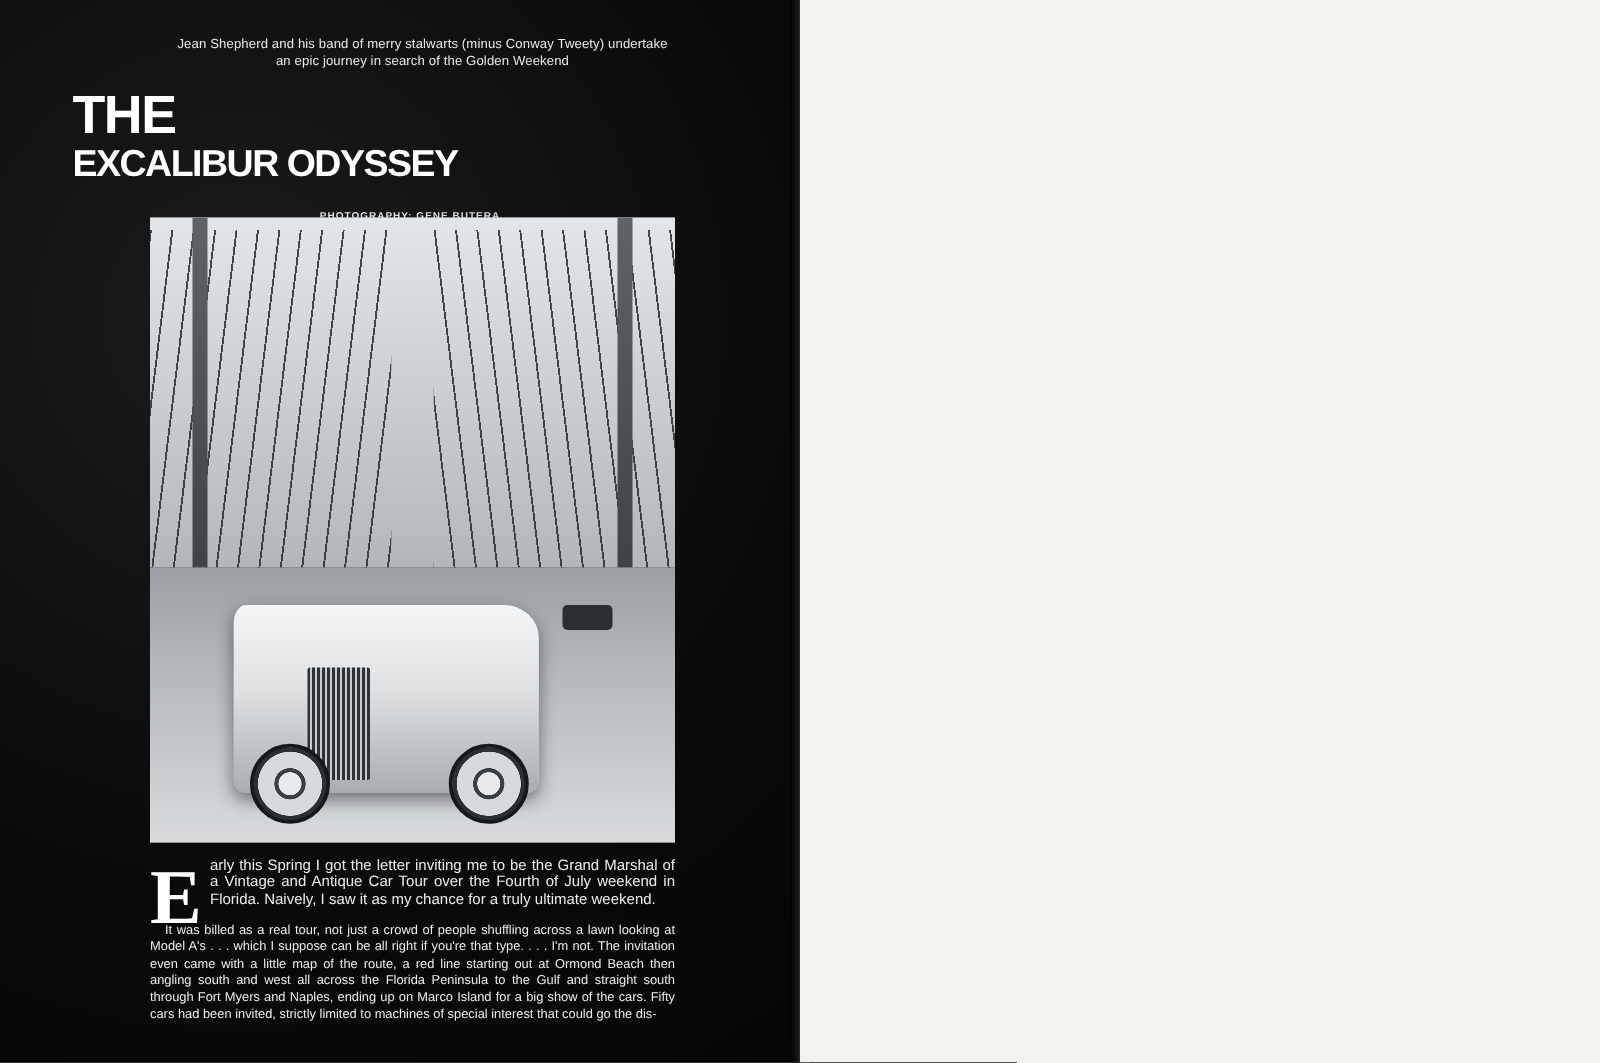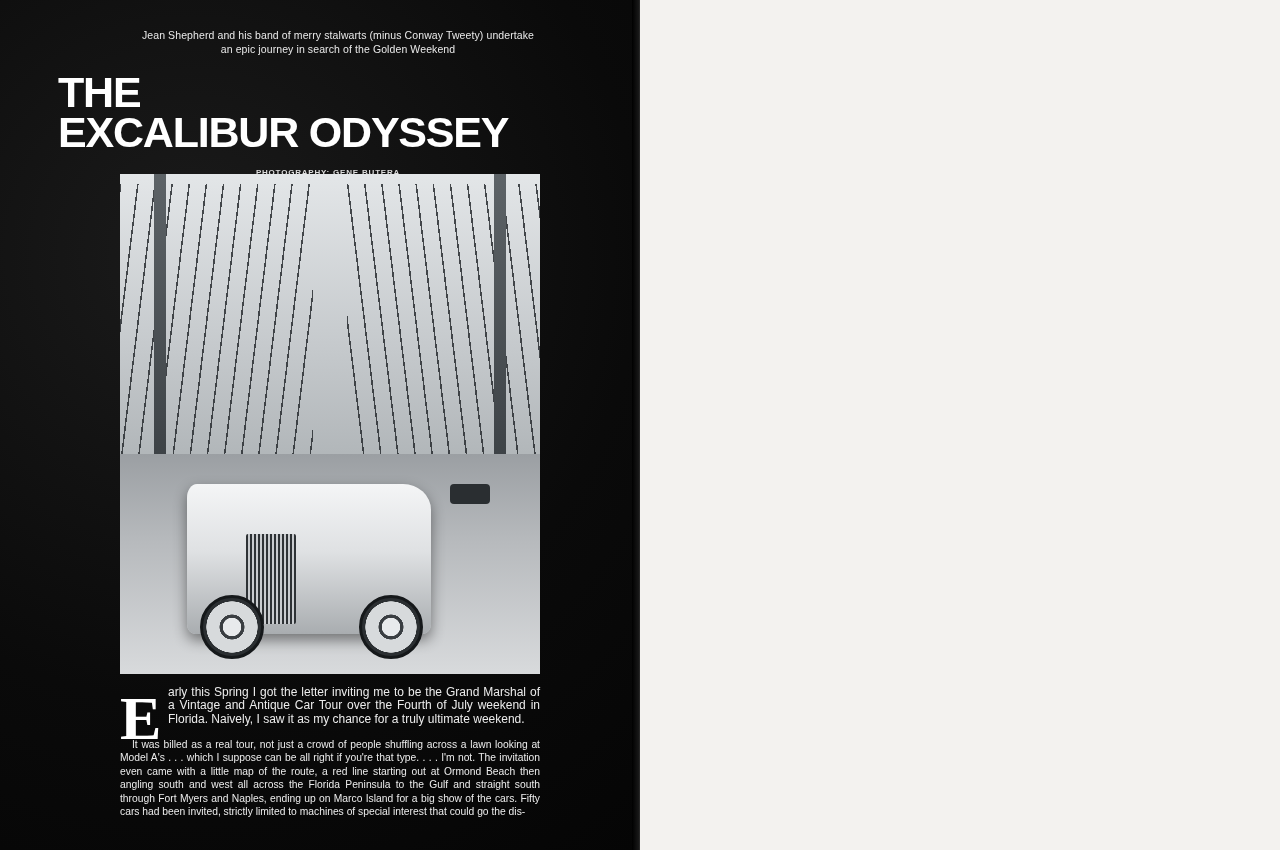--- a/index.html
+++ b/index.html
@@ -45,21 +45,21 @@
     left: 40px; top: 72px;
     width: 540px;
     text-align: left;
     color: #fff;
     font-weight: bold;
     font-size: 43px;
     line-height: 40px;
     letter-spacing: -1.2px;
   }
   .headline .l1 { display:block; font-size: 43px; }
-  .headline .l2 { display:block; font-size: 43px; }
+  .headline .l2 { display:block; font-size: 30px; }
   .photo-credit {
     position: absolute;
     left: 40px; top: 152px;
     width: 540px;
     text-align: center;
     color: #ddd;
     font-size: 8px;
     font-weight: bold;
     letter-spacing: .8px;
     margin-top: 16px;

